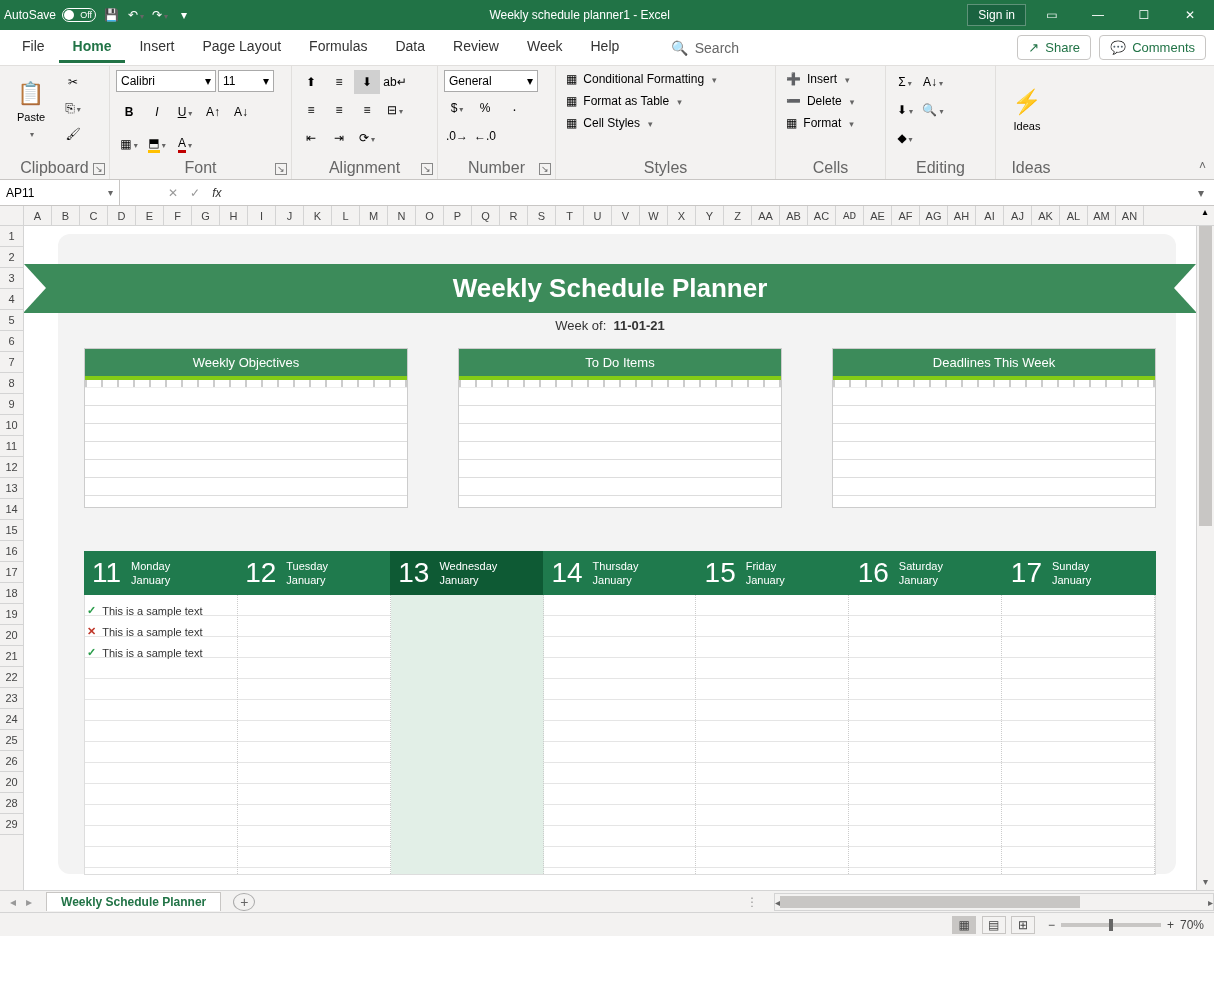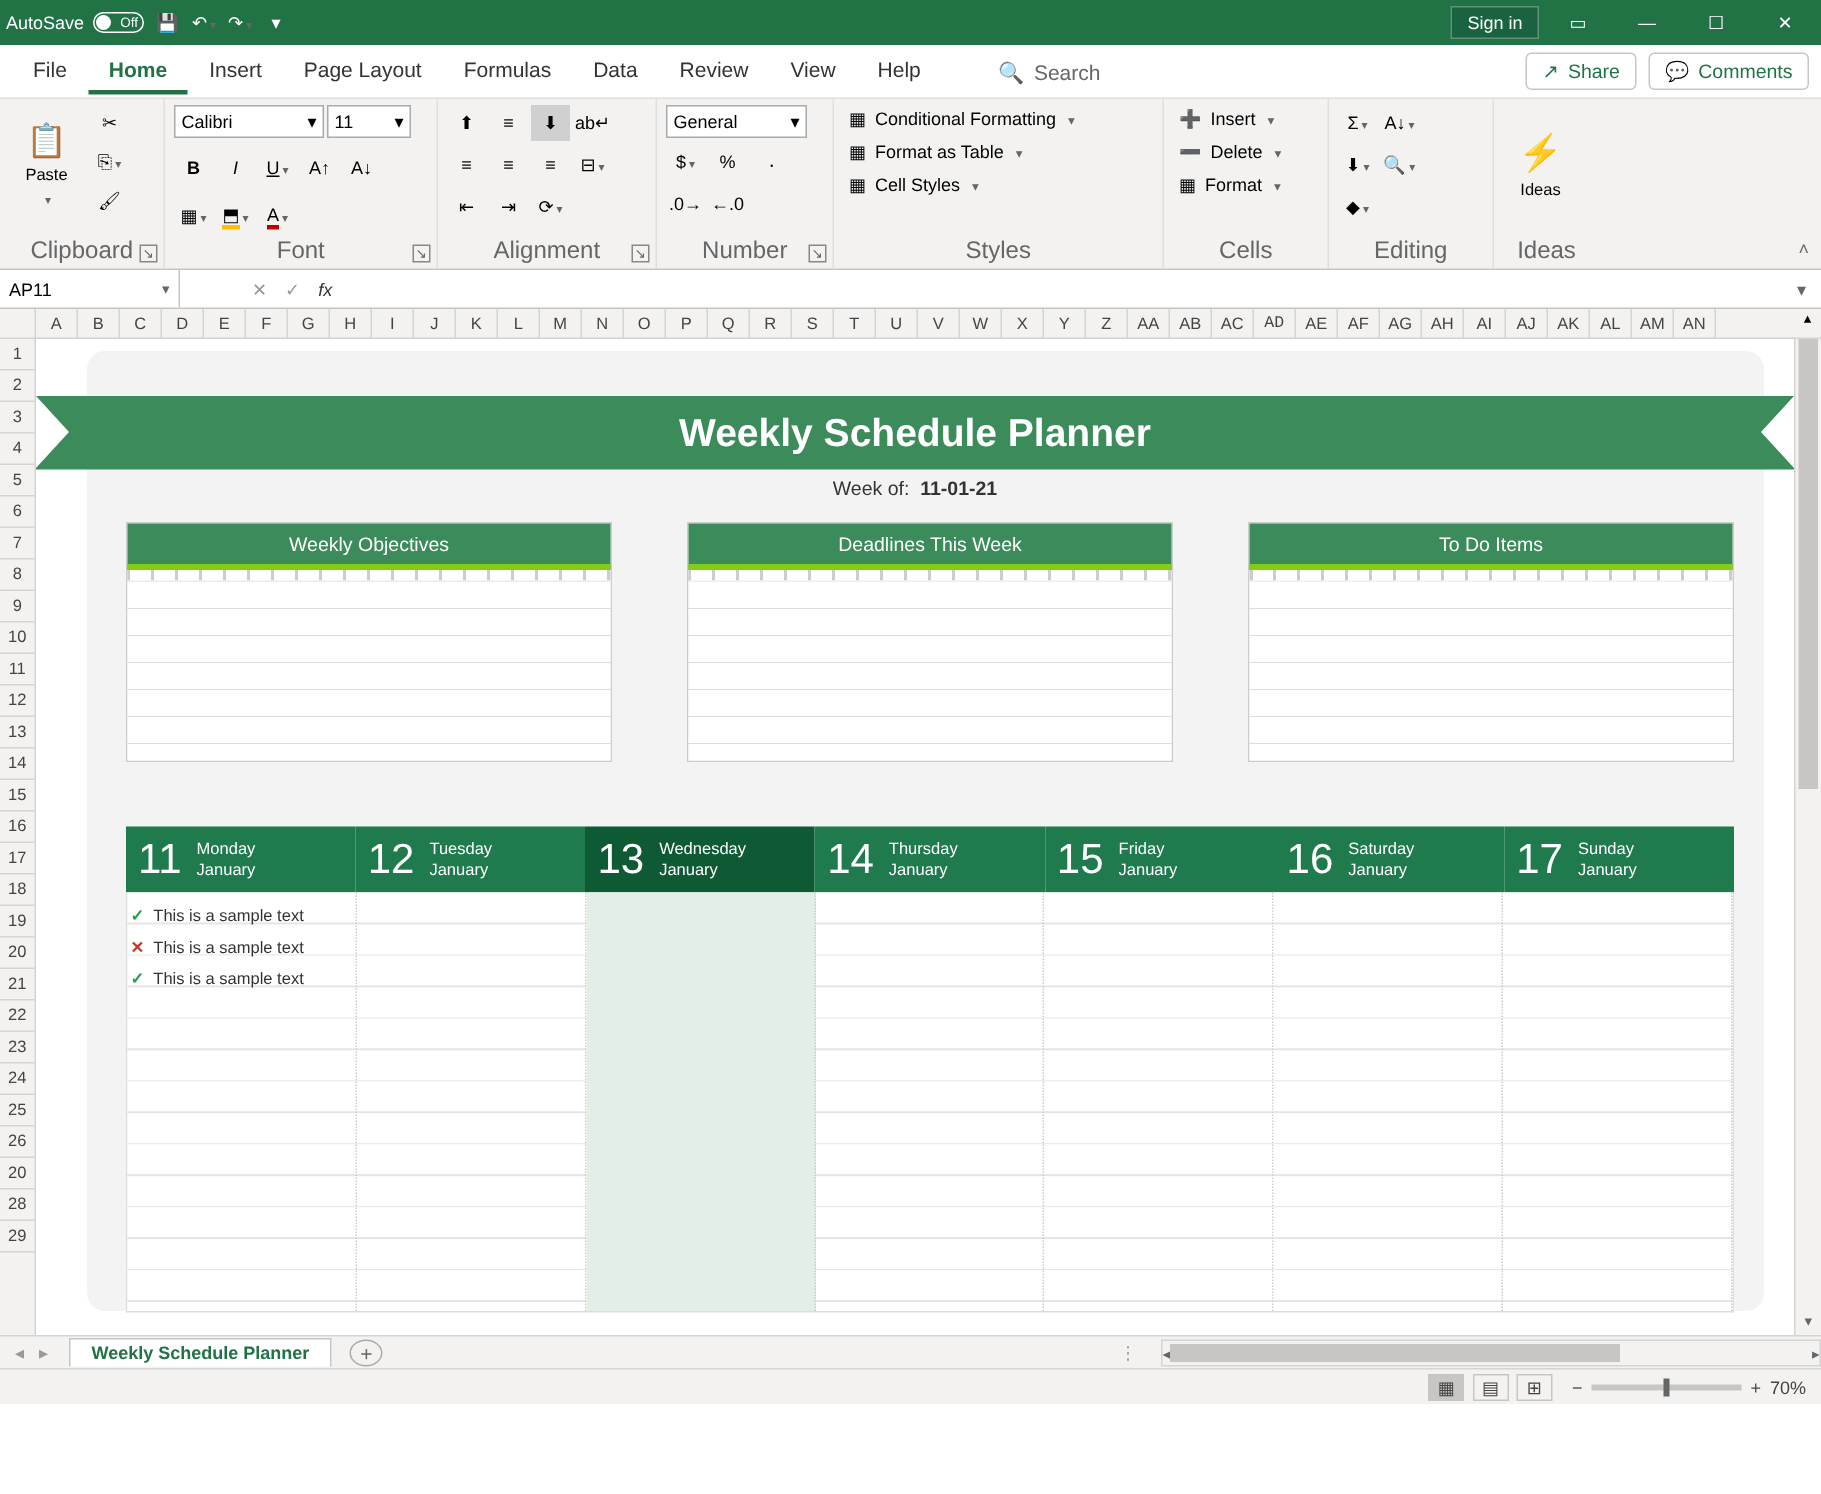--- a/index.html
+++ b/index.html
@@ -136,39 +136,40 @@
       <span>AutoSave</span>
       <span class="toggle">
           <span>Off</span>
         </span>
     </div>
     <span class="qat-icon">💾</span>
     <span class="qat-icon">↶<span class="caret-sm"></span></span>
     <span class="qat-icon">↷<span class="caret-sm"></span></span>
     <span class="qat-icon">▾</span>
   </div>
+  <div class="titlebar-center">Weekly schedule planner1  -  Excel</div>
   <div class="titlebar-right">
     <span class="signin">Sign in</span>
     <span class="winbtn">▭</span>
     <span class="winbtn">—</span>
     <span class="winbtn">☐</span>
     <span class="winbtn">✕</span>
   </div>
 </div>
 
 <div class="menubar">
   <div id="menu-tabs" style="display:flex;">
       <div class="tab">File</div>
       <div class="tab active">Home</div>
       <div class="tab">Insert</div>
       <div class="tab">Page Layout</div>
       <div class="tab">Formulas</div>
       <div class="tab">Data</div>
       <div class="tab">Review</div>
-      <div class="tab">View</div>
+      <div class="tab">Week</div>
       <div class="tab">Help</div>
     </div>
   <div class="search">
     <span>🔍</span>
     <span>Search</span>
   </div>
   <div class="menubar-right">
     <div class="pill">
         <span>↗</span>
         <span>Share</span>
@@ -457,26 +458,26 @@
         <div class="weekof">
           <span>Week of:</span>&nbsp;&nbsp;<b>11-01-21</b>
         </div>
         <div class="three-boxes" id="three-boxes">
             <div class="notebox">
               <div class="notebox-head">Weekly Objectives</div>
               <div class="spiral"></div>
               <div class="notebox-body"></div>
             </div>
             <div class="notebox">
-              <div class="notebox-head">Deadlines This Week</div>
+              <div class="notebox-head">To Do Items</div>
               <div class="spiral"></div>
               <div class="notebox-body"></div>
             </div>
             <div class="notebox">
-              <div class="notebox-head">To Do Items</div>
+              <div class="notebox-head">Deadlines This Week</div>
               <div class="spiral"></div>
               <div class="notebox-body"></div>
             </div>
           </div>
         <div class="weekgrid">
           <div class="weekhead" id="weekhead">
               <div class="daycell">
                 <span class="daynum">11</span>
                 <span class="daylbls">
                   <span>Monday</span>

